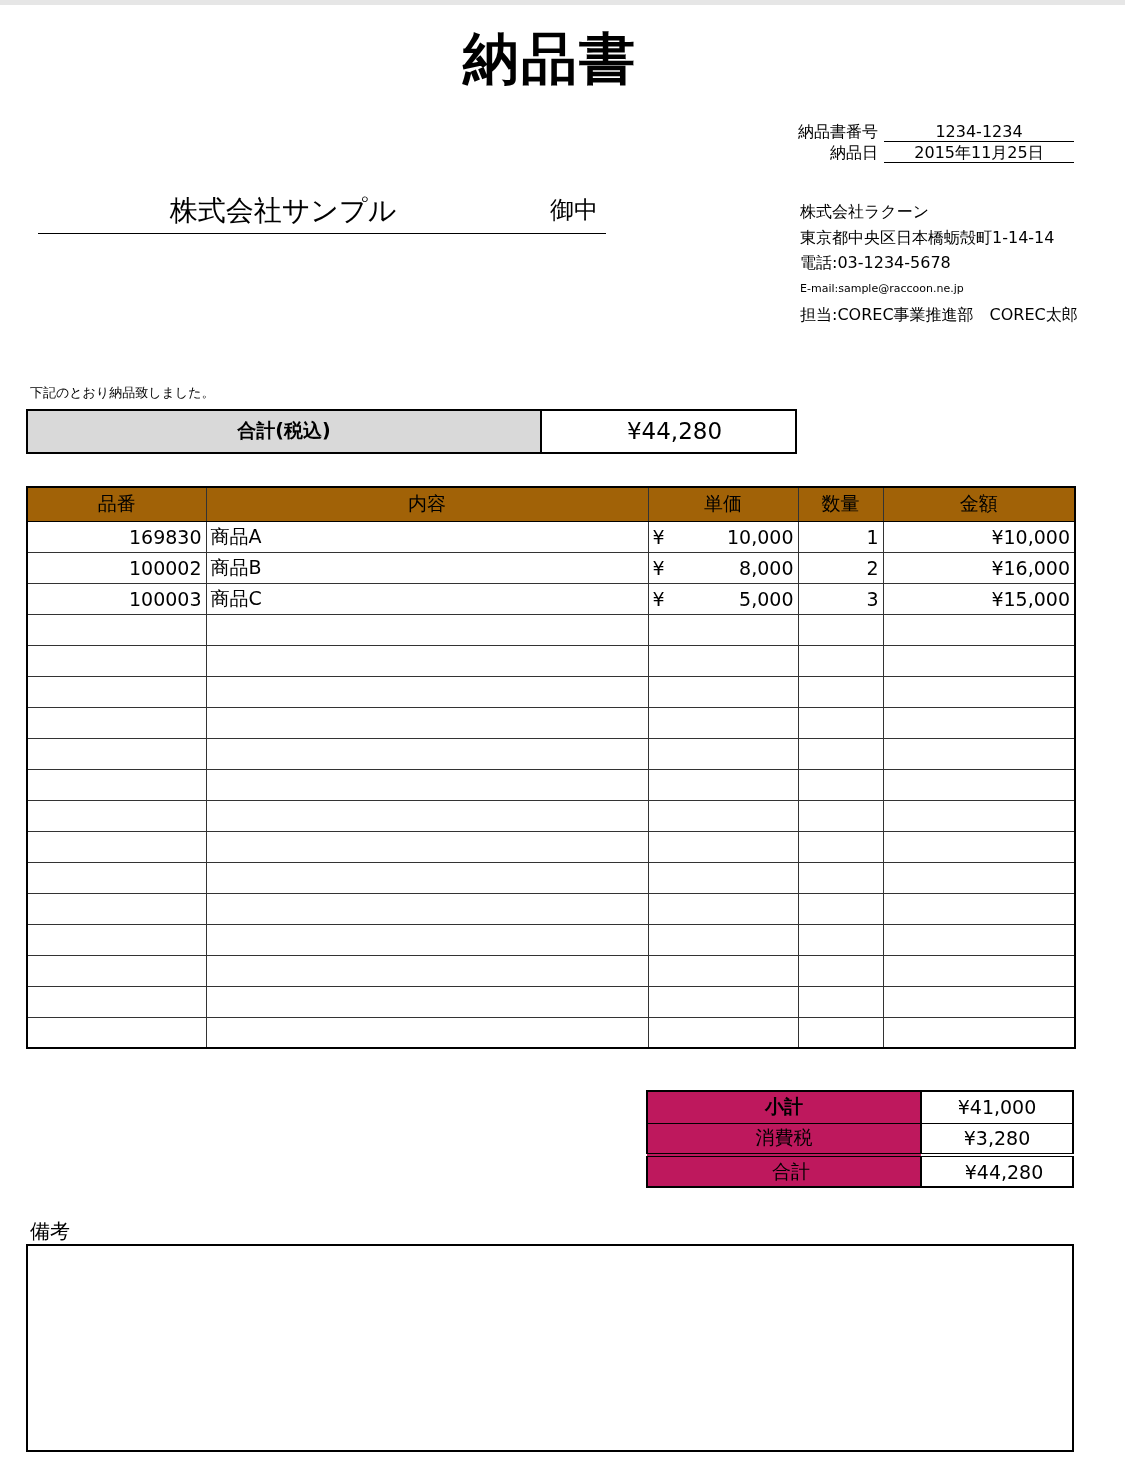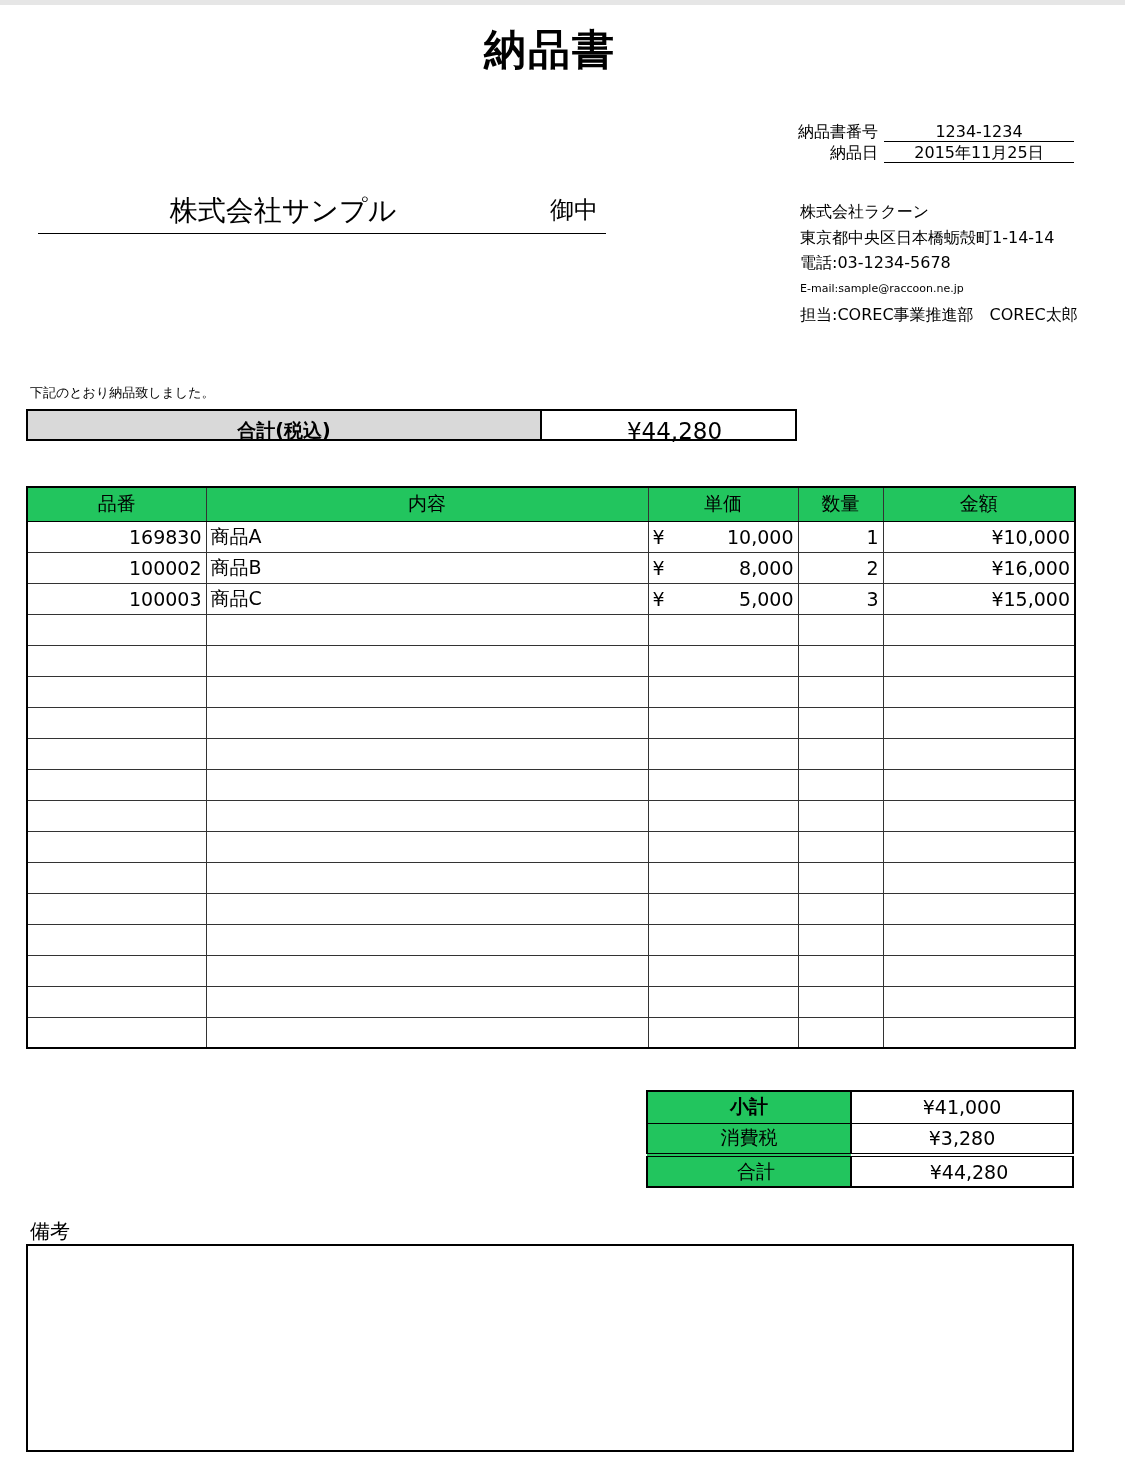--- a/index.html
+++ b/index.html
@@ -3,57 +3,57 @@
 <meta charset="utf-8">
 <style>
   html, body { margin:0; padding:0; }
   body {
     width:1125px; height:1471px; position:relative; overflow:hidden;
     background:#ffffff; color:#000;
     font-family:"DejaVu Sans","Liberation Sans",sans-serif;
   }
   .topband { position:absolute; left:0; top:0; width:1125px; height:5px; background:#e6e6e6; }
   .title { position:absolute; left:0; top:22px; width:1100px; text-align:center;
-    font-size:42px; font-weight:bold; letter-spacing:2px; }
+    font-size:56px; font-weight:bold; letter-spacing:2px; }
 
   .meta { position:absolute; left:760px; top:94px; width:320px; font-size:16px;margin-top:28px; }
   .meta-row { position:relative; height:21px; }
   .meta-label { position:absolute; right:202px; top:0; white-space:nowrap; }
   .meta-value { position:absolute; left:124px; width:190px; top:0; text-align:center;
     border-bottom:1.5px solid #000; height:19px; line-height:19px; }
 
   .client { position:absolute; left:38px; top:190px; width:568px; height:43px;
     border-bottom:1.5px solid #000; }
   .client-name { position:absolute; left:0; width:490px; top:2px; text-align:center; font-size:28px; font-weight:300; }
   .client-suffix { position:absolute; right:8px; top:4px; font-size:24px; }
 
   .sender { position:absolute; left:800px; top:199px; font-size:16px; line-height:25.7px; white-space:nowrap; }
   .sender .email { font-size:11px; }
 
   .intro { position:absolute; left:30px; top:384px; font-size:13px; }
-  .totalbox { position:absolute; left:26px; top:409px; width:771px; height:32px;
+  .totalbox { position:absolute; left:26px; top:409px; width:771px; height:45px;
     border:2.5px solid #000; box-sizing:border-box; display:flex;gap:12px; }
   .totalbox .lbl { width:512px; background:#d9d9d9; border-right:2.5px solid #000;
     text-align:center; line-height:39px; font-size:19px; font-weight:bold; }
   .totalbox .val { flex:1; text-align:center; line-height:41px; font-size:23px; }
 
   table.items { position:absolute; left:26px; top:486px; width:1048px;
     border-collapse:collapse; table-layout:fixed; font-size:19px; }
   table.items td, table.items th { border:1.5px solid #333; padding:0 4px; height:31px;
     box-sizing:border-box; white-space:nowrap; overflow:hidden; }
   table.items { border:2.5px solid #000; }
-  table.items th { background:#22c55e; font-weight:normal; font-size:19px; height:34px;
+  table.items th { background:#a16207; font-weight:normal; font-size:19px; height:34px;
     border-bottom:1.5px solid #000; }
   .num { text-align:right; }
   .price-cell { display:flex; justify-content:space-between; }
 
   table.summary { position:absolute; left:646px; top:1090px; width:428px;
     border-collapse:collapse; table-layout:fixed; font-size:19px; border:2.5px solid #000; }
   table.summary td { height:32px; padding:0 10px; border:1.5px solid #000; box-sizing:border-box; }
-  table.summary td.lbl { background:#22c55e; text-align:center; width:204px; border-right:2.5px solid #000; }
+  table.summary td.lbl { background:#be185d; text-align:center; width:274px; border-right:2.5px solid #000; }
   table.summary td.val { text-align:center; }
   table.summary tr.bold td.lbl { font-weight:bold; }
   table.summary tr.grand td { border-top:4px double #000;padding-left:24px; }
 
   .remarks-label { position:absolute; left:30px; top:1218px; font-size:20px; }
   .remarks-box { position:absolute; left:26px; top:1244px; width:1048px; height:208px;
     border:2.5px solid #000; box-sizing:border-box; }
 </style>
 </head>
 <body>

